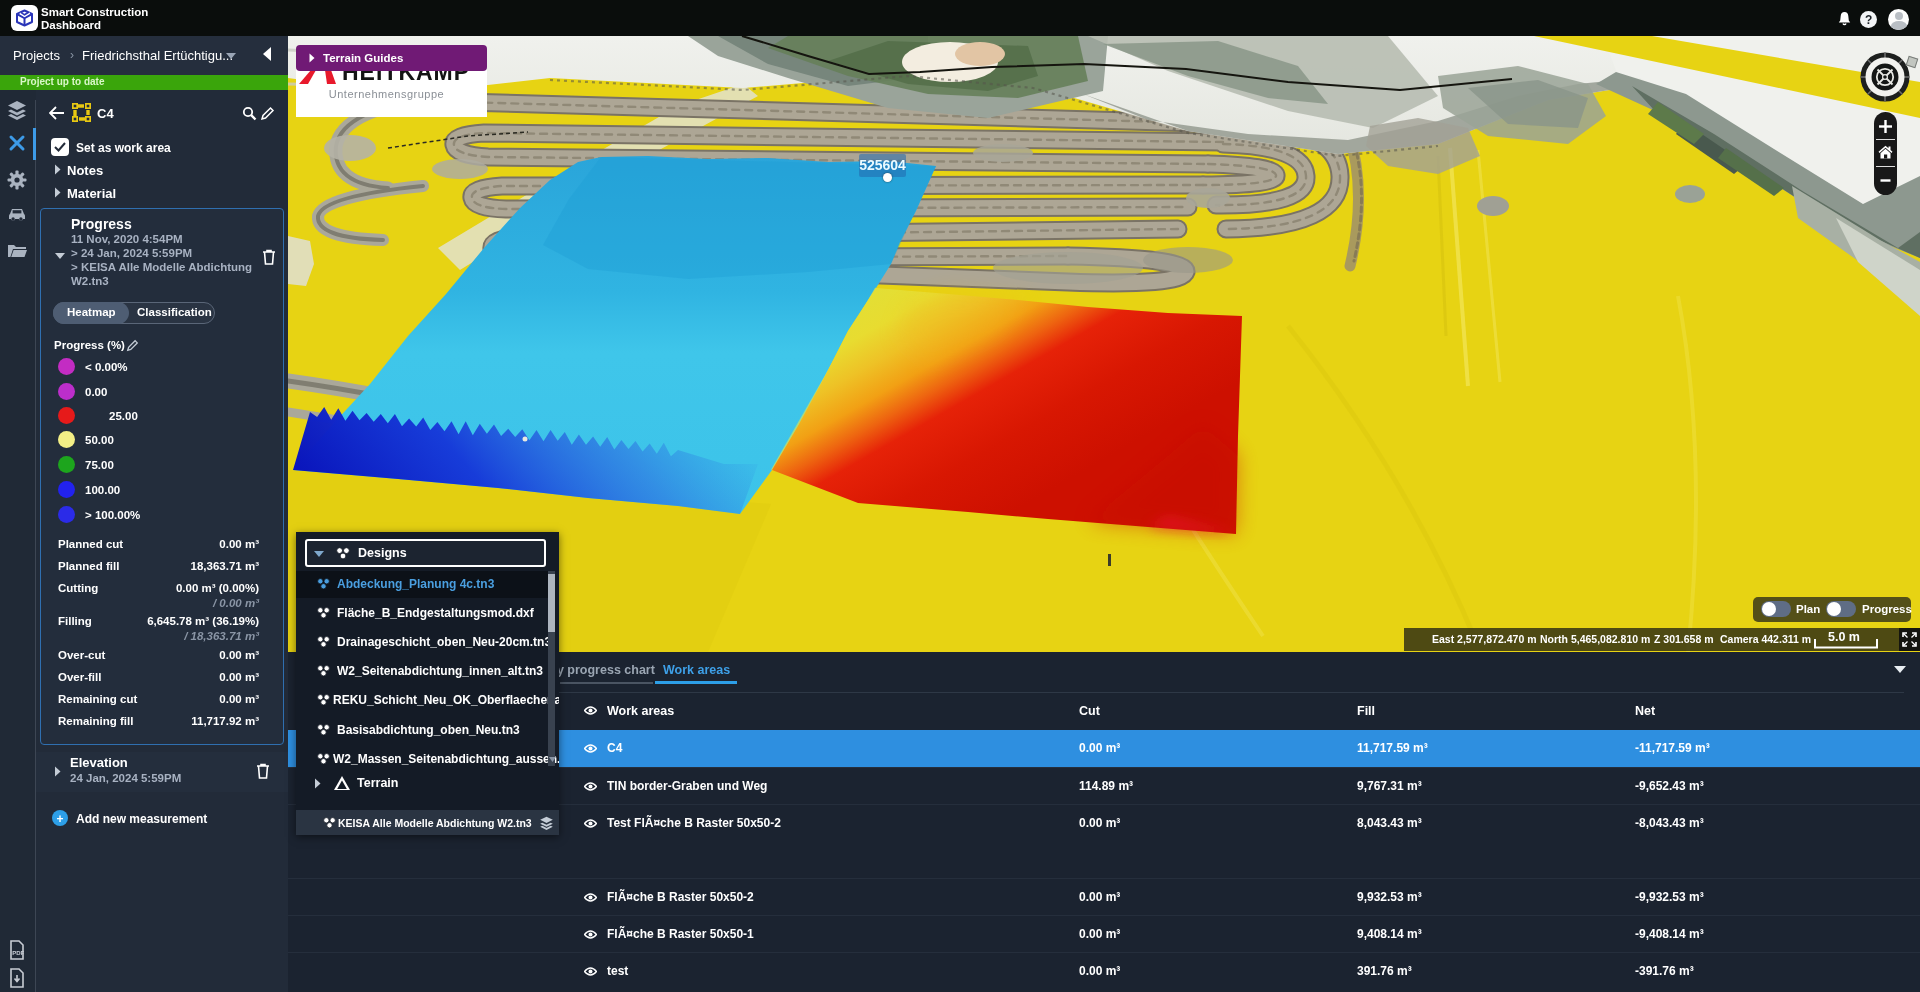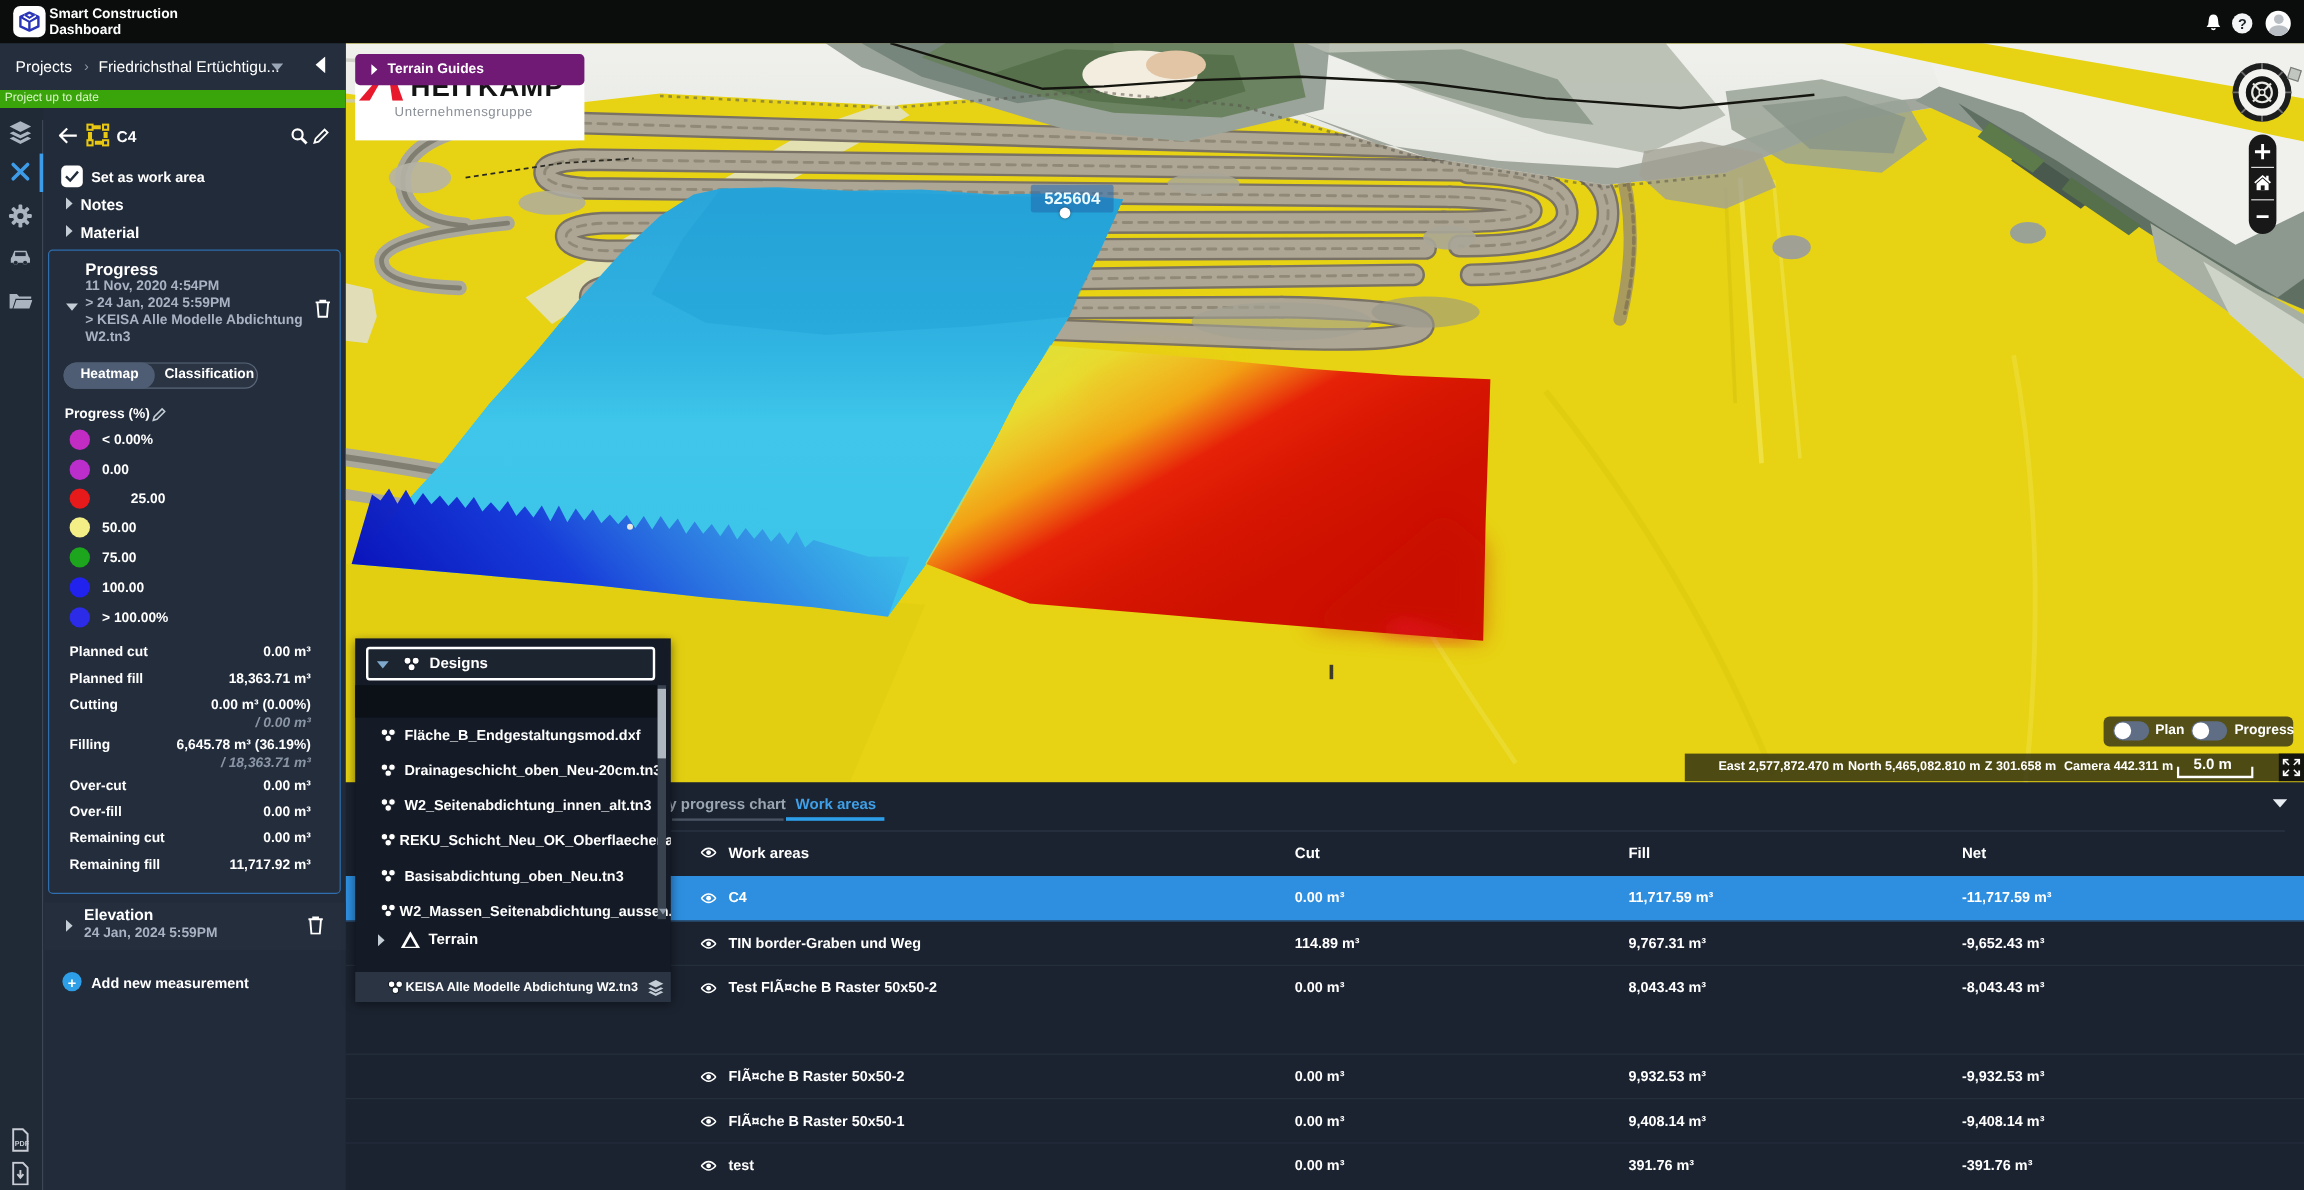--- a/index.html
+++ b/index.html
@@ -7,21 +7,21 @@
     font-family:"Liberation Sans", sans-serif; }
   
   #hdr { position:absolute; left:0; top:0; width:1920px; height:36px; background:#0a0d0c; z-index:50; }
   #logo { position:absolute; left:11px; top:5px; width:27px; height:26px; background:#fff; border-radius:6px; }
   #hdr .t1 { position:absolute; left:41px; top:6px; color:#fff; font-size:11.5px; font-weight:bold; line-height:12.5px; }
   .hico { position:absolute; top:8px; color:#fff; }
   
   #lpanel { position:absolute; left:0; top:36px; width:288px; height:956px; background:#222b39; z-index:40; }
   #crumb { position:absolute; left:0; top:0; width:288px; height:39px; background:#252e3d; color:#fff; }
   #greenbar { position:absolute; left:0; top:39px; width:288px; height:15px; background:#3aa50b; }
-  #greenbar span { position:absolute; left:4px; top:1px; font-size:10px; font-weight:normal; color:#d9f7c8; }
+  #greenbar span { position:absolute; left:20px; top:1px; font-size:10px; font-weight:bold; color:#d9f7c8; }
   #rail { position:absolute; left:0; top:54px; width:36px; height:902px; background:#202936; }
   .vline { position:absolute; left:35px; top:64px; width:1px; height:892px; background:#3d4654; }
   .railico { position:absolute; left:7px; width:20px; height:20px; }
   .card { position:absolute; left:40px; top:172px; width:244px; height:537px; background:#232d3c;
           border:1px solid #2f6fb0; border-radius:4px; }
   .lgrow { position:absolute; left:17px; display:flex; align-items:center; }
   .dot { width:17px; height:17px; border-radius:50%; margin-right:10px; flex:none; }
   .lgrow span { color:#fff; font-size:11.5px; font-weight:bold; }
   .stat { position:absolute; left:17px; right:24px; display:flex; justify-content:space-between; }
   .stat b { color:#fff; font-size:11.5px; }
@@ -40,21 +40,21 @@
   .row.sel { background:#2e8fe0; border-top:none; height:38px; }
   .row span { position:absolute; top:11px; color:#fff; font-size:12px; font-weight:bold; white-space:nowrap; }
   .row .c0 { left:319px; } .row .c1 { left:791px; } .row .c2 { left:1069px; } .row .c3 { left:1347px; }
   .eyeic { position:absolute; left:296px; top:13px; width:13px; height:11px; }
   
   #canvas { position:absolute; left:288px; top:36px; width:1632px; height:616px; z-index:10; background:#e8d414; }
   
   #tguides { position:absolute; left:296px; top:45px; width:191px; height:26px; background:#701a75;
              border-radius:4px; z-index:30; color:#fff; }
   #heitkamp { position:absolute; left:296px; top:69px; width:191px; height:48px; background:#fff; z-index:29; overflow:hidden; }
-  #marker { position:absolute; left:859px; top:154px; width:69px; height:23px; background:rgba(35,105,175,.55);
+  #marker { position:absolute; left:859px; top:154px; width:47px; height:23px; background:rgba(35,105,175,.55);
             border-radius:2px; z-index:25; color:#eafaff; font-size:14px; font-weight:bold; text-align:center; line-height:23px; }
   #coordbar { position:absolute; left:1404px; top:628px; width:516px; height:23px; background:rgba(44,44,20,.82); z-index:26; }
   #coordbar b { position:absolute; top:5px; color:#fff; font-size:10.5px; font-weight:bold; white-space:nowrap; }
   #toggles { position:absolute; left:1753px; top:597px; width:158px; height:25px; background:rgba(48,48,26,.8);
              border-radius:5px; z-index:26; }
   .tgl { position:absolute; top:4px; width:30px; height:16px; background:#5f6d85; border-radius:8px; }
   .tgl i { position:absolute; left:1px; top:1px; width:14px; height:14px; background:#fff; border-radius:50%; }
   #toggles b { position:absolute; top:6px; color:#fff; font-size:11.5px; font-weight:bold; }
   #compass { position:absolute; left:1859px; top:51px; z-index:27; }
   #zoompill { position:absolute; left:1874px; top:112px; width:23px; height:83px; background:#181818;
@@ -483,20 +483,35 @@
         </g>
         <g fill="none" stroke="#151b25" stroke-width="0.9">
           <circle cx="4.6" cy="4.6" r="2.9"></circle>
           <circle cx="11.4" cy="4.6" r="2.9"></circle>
           <circle cx="8" cy="10" r="2.9"></circle>
         </g>
       </svg>
     <span style="position:absolute;left:51px;top:5px;color:#fff;font-size:12.5px;font-weight:bold;">Designs</span>
   </div>
   <div style="position:absolute;left:0;top:39px;width:252px;height:27px;background:#0c1118;"></div>
+  <div class="ddi" style="top:38px;">
+      <svg style="position:absolute;left:20px;top:7px;" width="15" height="13" viewBox="0 0 16 14">
+        <g fill="#4a9fe0">
+          <circle cx="4.6" cy="4.6" r="2.9"></circle>
+          <circle cx="11.4" cy="4.6" r="2.9"></circle>
+          <circle cx="8" cy="10" r="2.9"></circle>
+        </g>
+        <g fill="none" stroke="#0c1118" stroke-width="0.9">
+          <circle cx="4.6" cy="4.6" r="2.9"></circle>
+          <circle cx="11.4" cy="4.6" r="2.9"></circle>
+          <circle cx="8" cy="10" r="2.9"></circle>
+        </g>
+      </svg>
+      <span class="nm" style="color:#4a9fe0;">Abdeckung_Planung 4c.tn3</span>
+    </div>
   <div class="ddi" style="top:67px;">
       <svg style="position:absolute;left:20px;top:7px;" width="15" height="13" viewBox="0 0 16 14">
         <g fill="#fff">
           <circle cx="4.6" cy="4.6" r="2.9"></circle>
           <circle cx="11.4" cy="4.6" r="2.9"></circle>
           <circle cx="8" cy="10" r="2.9"></circle>
         </g>
         <g fill="none" stroke="#151b25" stroke-width="0.9">
           <circle cx="4.6" cy="4.6" r="2.9"></circle>
           <circle cx="11.4" cy="4.6" r="2.9"></circle>

